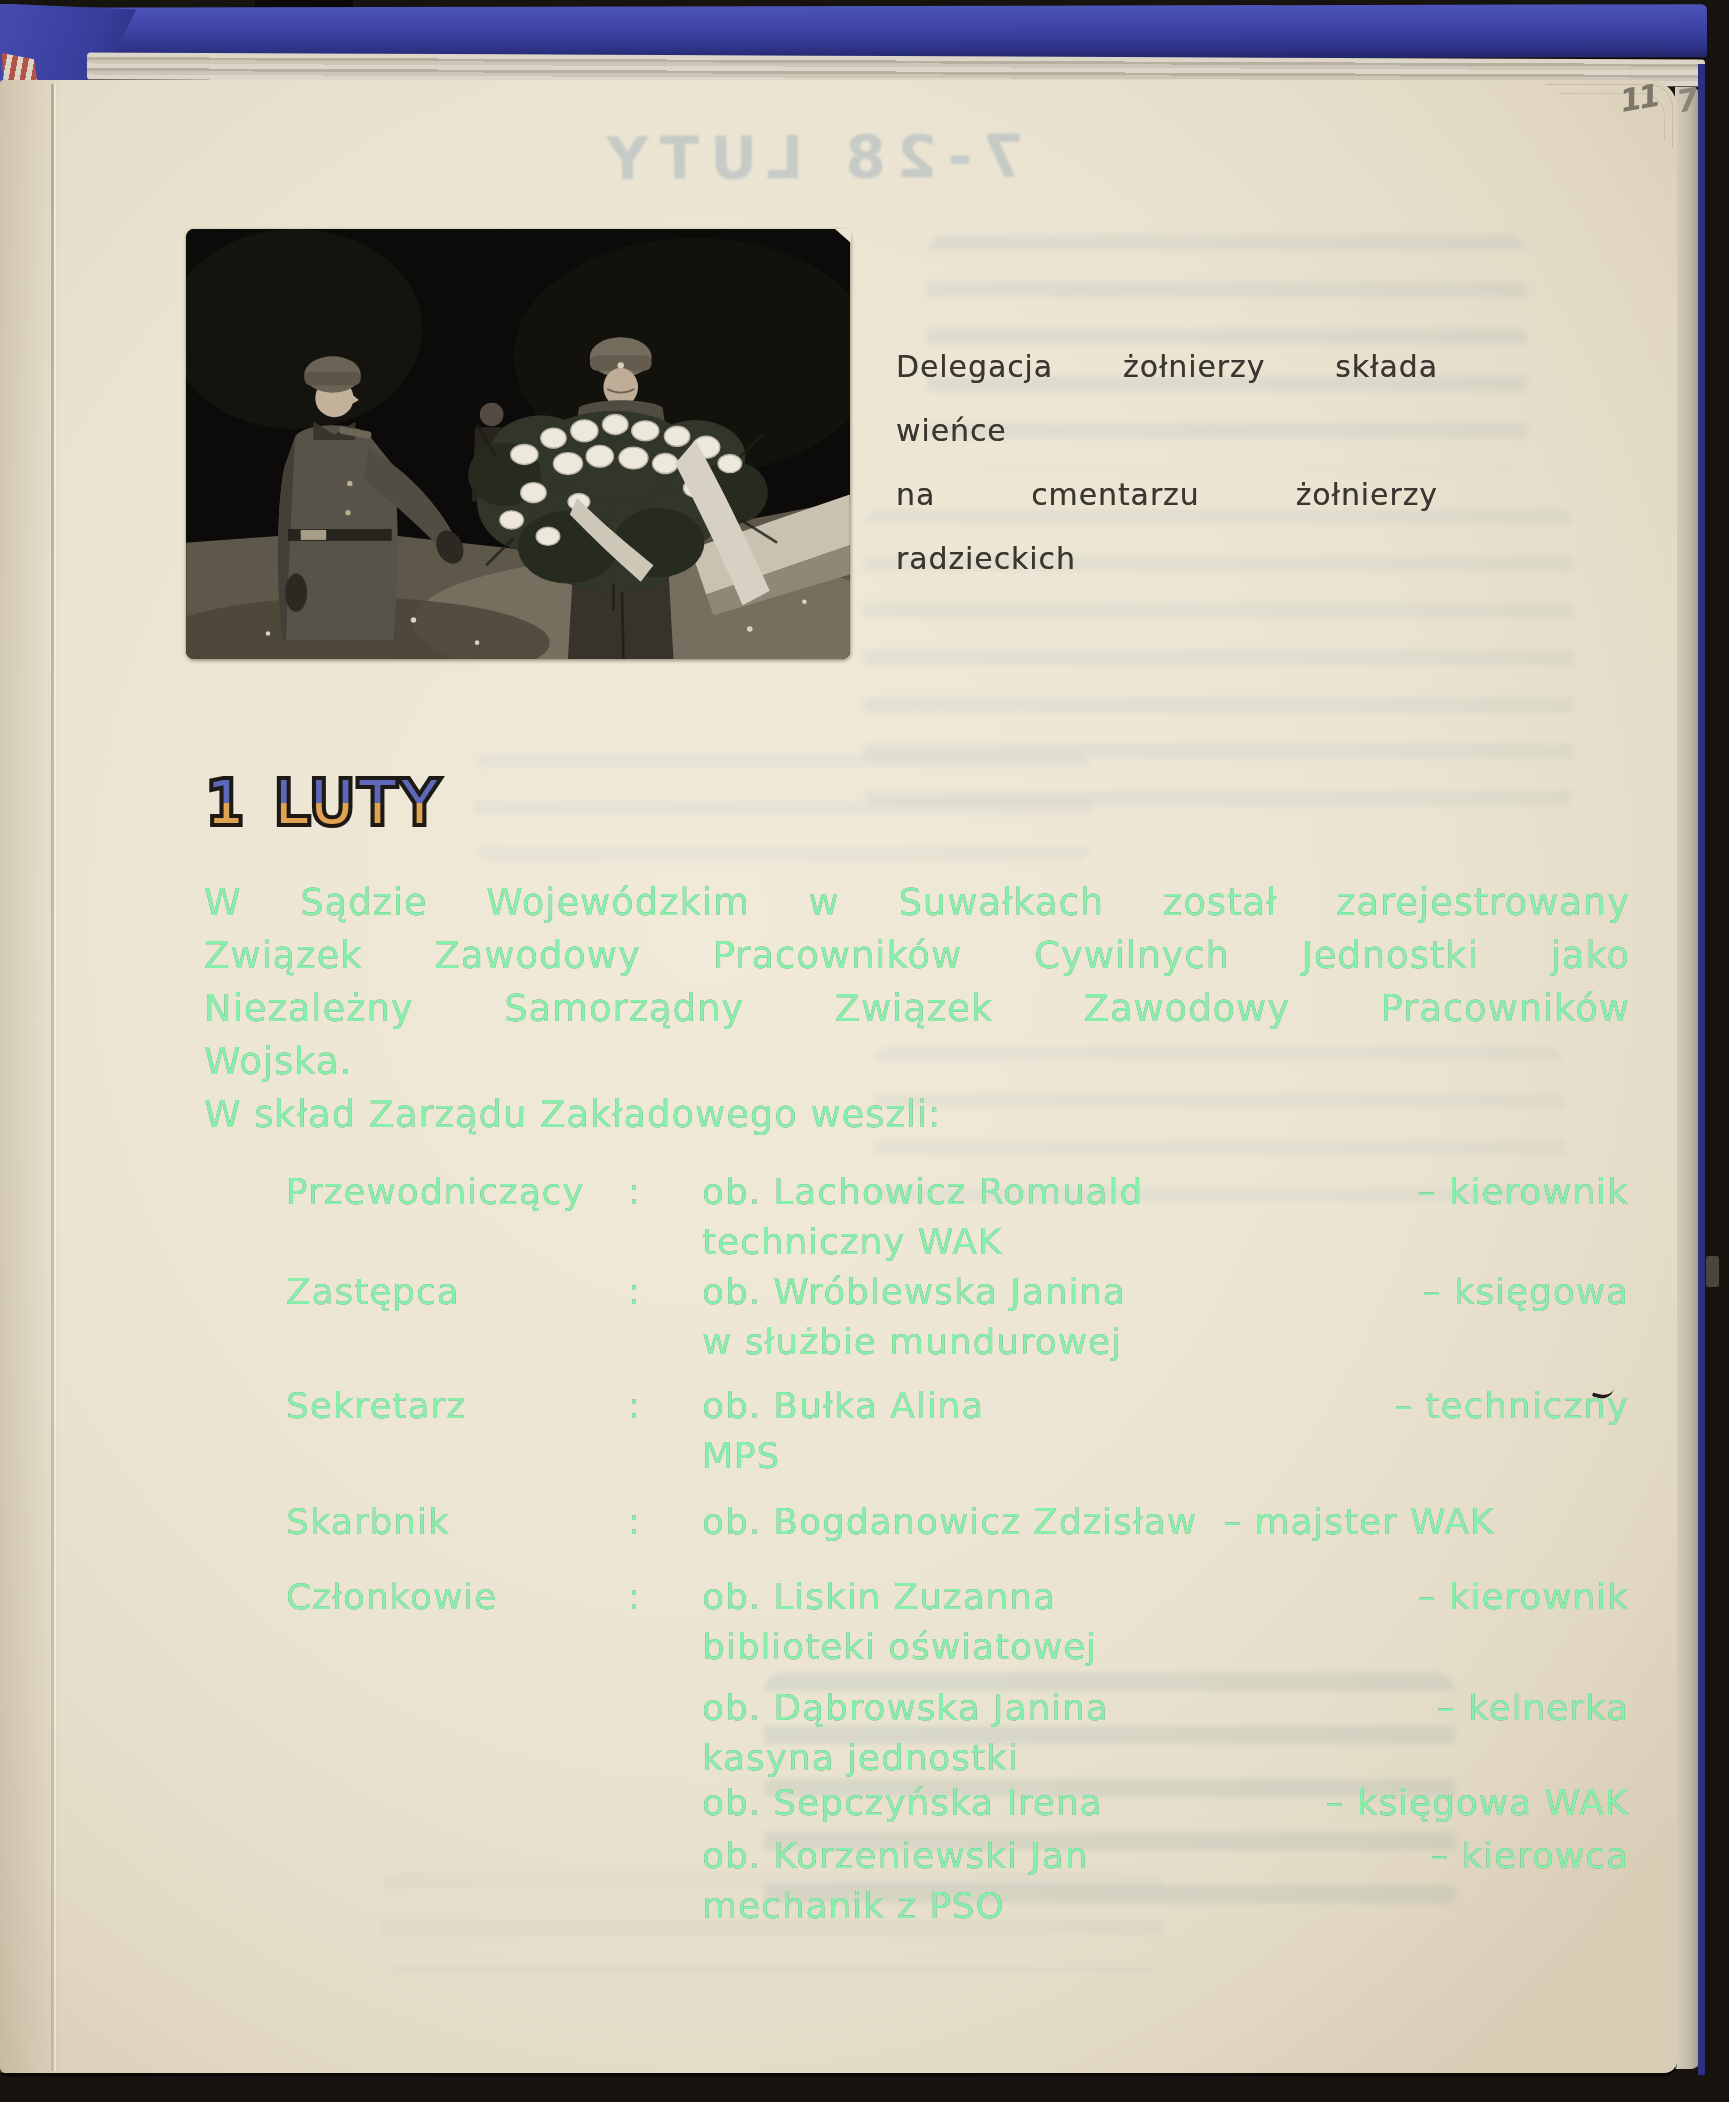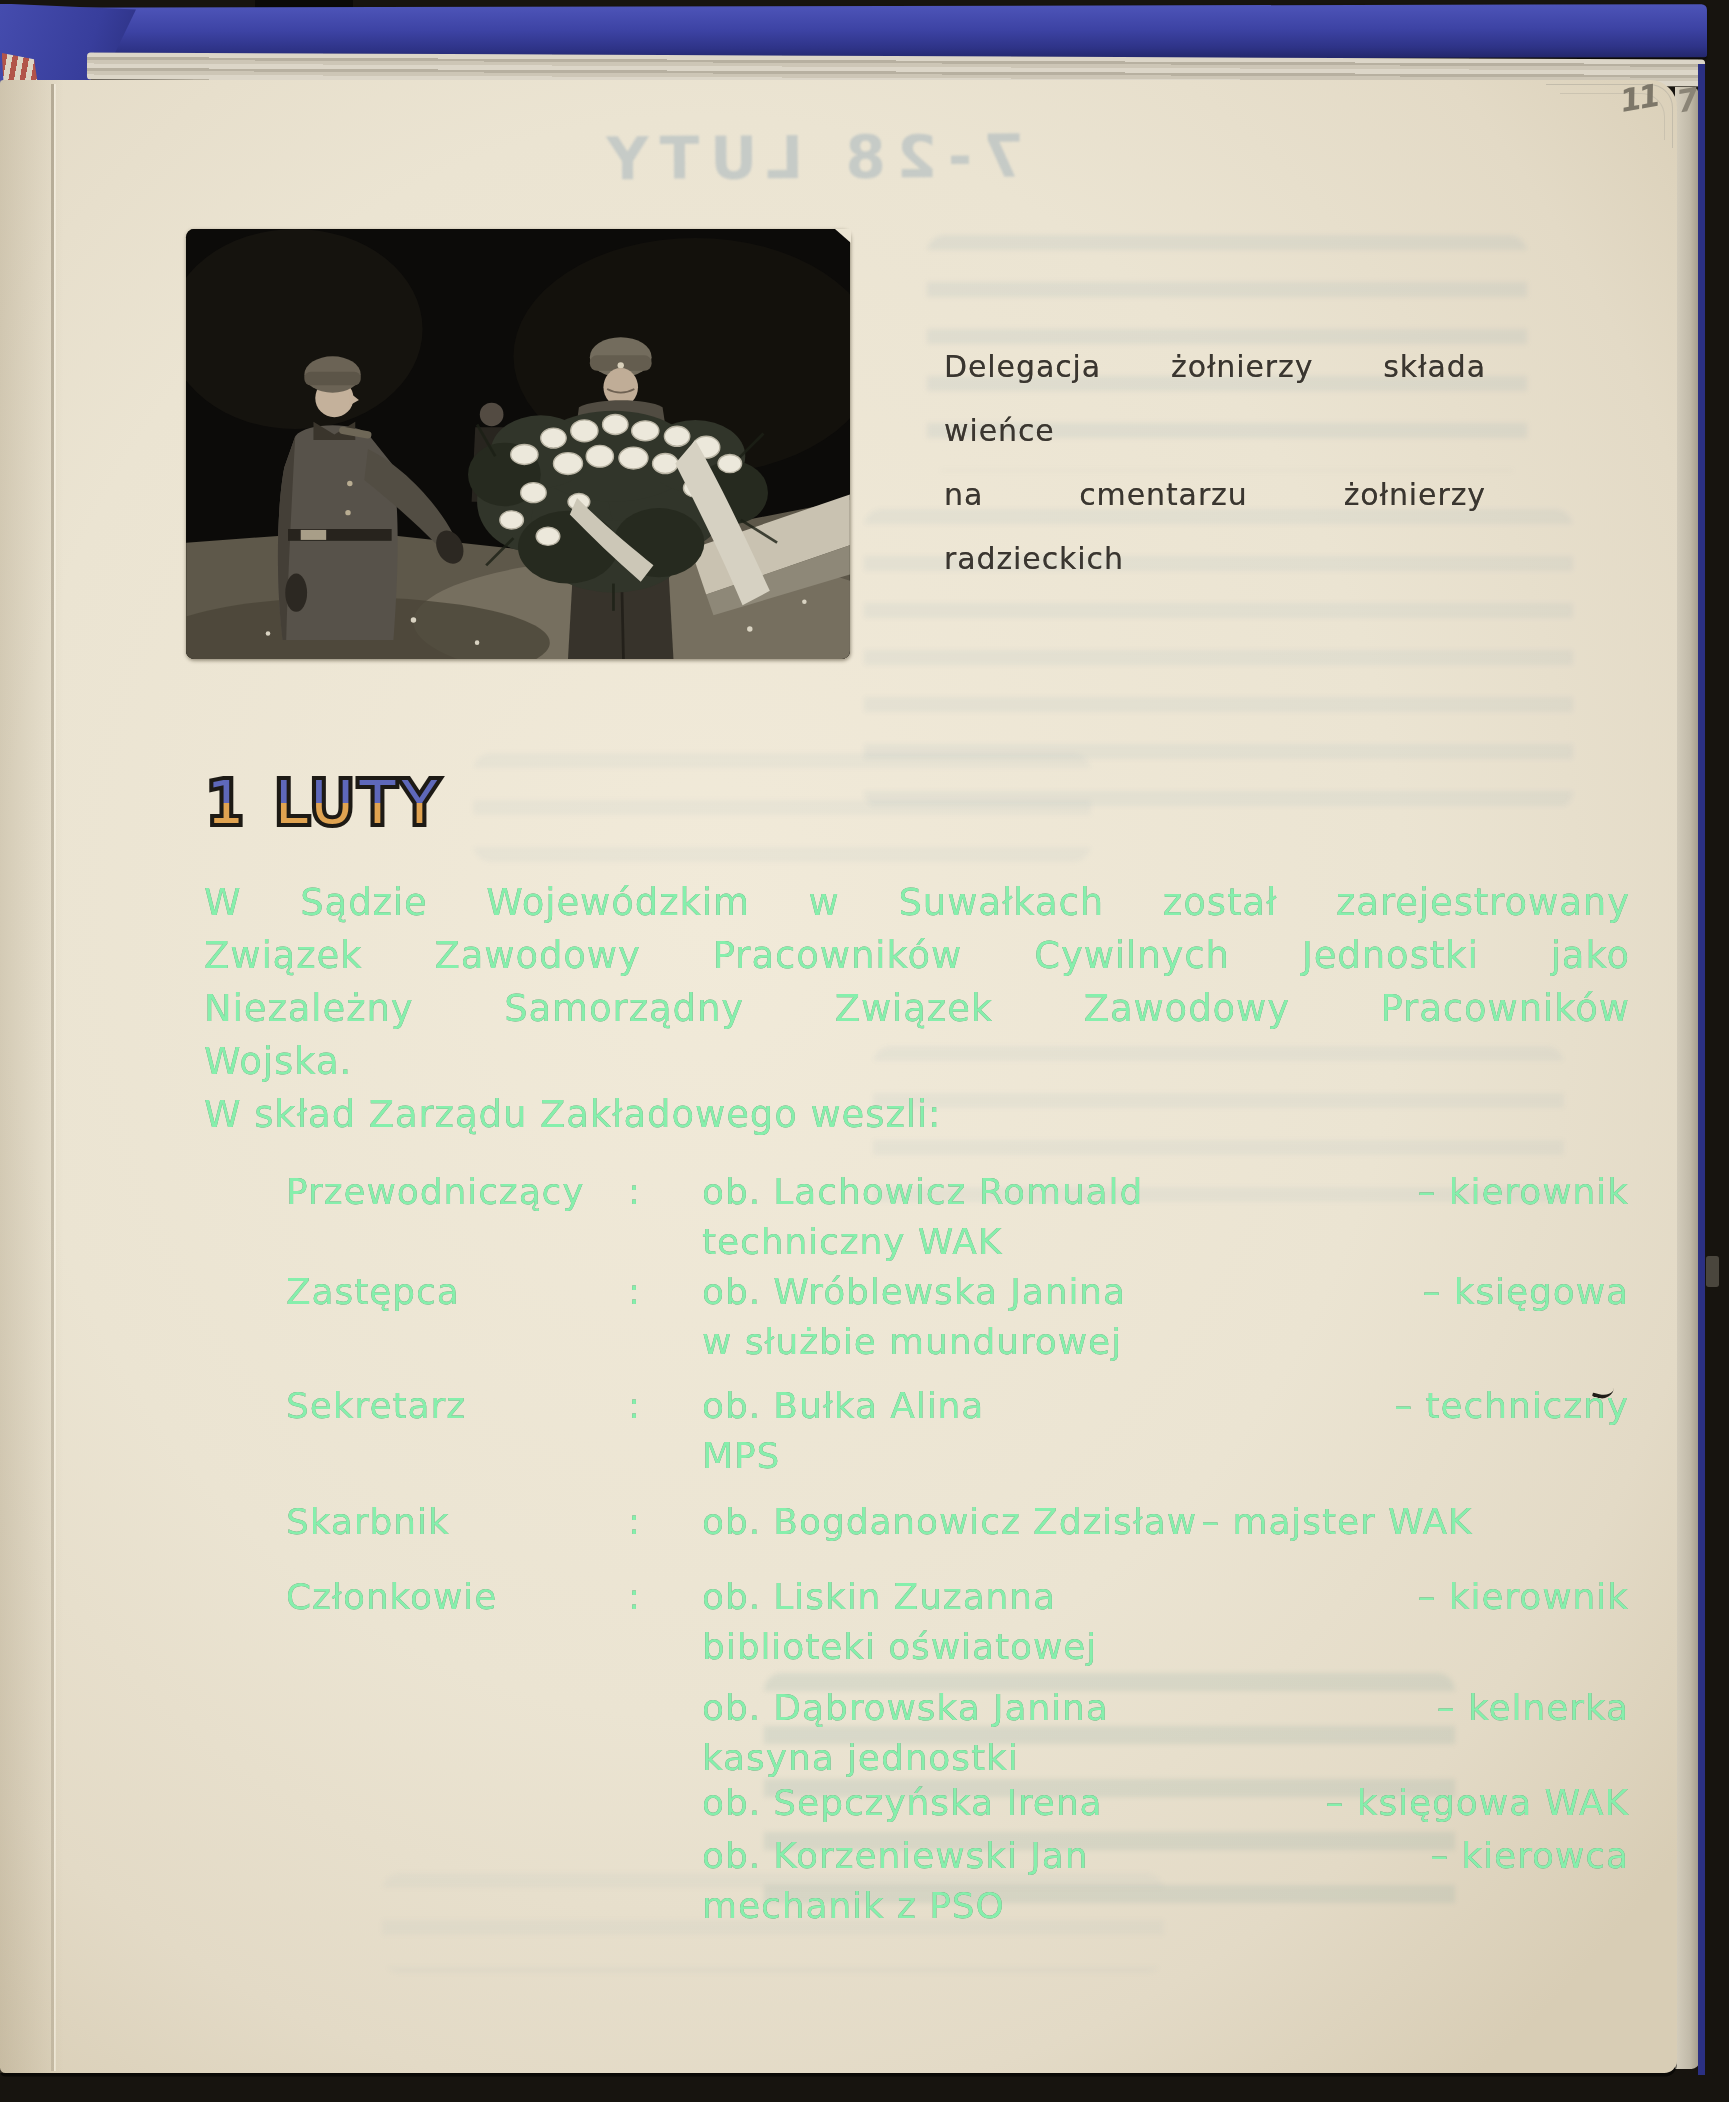--- a/index.html
+++ b/index.html
@@ -53,37 +53,37 @@
   .photo-chip { position:absolute; left:835px; top:229px; width:0; height:0;
     border-top:14.5px solid #ece5d3; border-left:16.4px solid transparent; }
 
   
   .pencil { position:absolute; color:#7d7769; font-size:31px; font-style:italic; font-weight:bold; transform:rotate(-10deg); }
   .num11 { left:1620px; top:80px; letter-spacing:-2.7px; }
   .num7 { left:1677px; top:82px; color:#8a8476; }
 
   
   .hw { color:#86efac; text-shadow:0 0 0.5px rgba(45,40,32,.65); letter-spacing:0.9px; }
-  .caption { position:absolute; left:896px; top:335px; width:542px; font-size:30px; line-height:64px; color:#3a3630;margin-left:48px; }
+  .caption { position:absolute; left:896px; top:335px; width:542px; font-size:30px; line-height:64px; color:#3a3630; }
   .caption .line { text-align:justify; text-align-last:justify; }
 
   .heading-wrap { position:absolute; left:207px; top:769px; width:364px; height:82px; }
   .heading-layer { position:absolute; left:0; top:0; font-size:58px; font-weight:normal; letter-spacing:6.4px; white-space:nowrap; }
   .heading-back { color:#1d1a15; -webkit-text-stroke:8.2px #1d1a15; }
   .heading-front { background:linear-gradient(#5e68ba 0 50%, #e0a351 50% 100%);
     -webkit-background-clip:text; background-clip:text; color:transparent; }
 
   .para { position:absolute; left:204px; top:876px; width:1426px; font-size:37px; line-height:53px; }
   .para .jl { text-align:justify; text-align-last:justify; }
 
   .board-row { position:absolute; left:204px; width:1426px; font-size:36px; line-height:51px; }
   .role-col { position:absolute; left:82px; top:0; width:345px; }
   .colon-col { position:absolute; left:424px; top:0; }
   .value-col { position:absolute; left:498px; top:0; width:927px; display:flex; justify-content:space-between;text-align:center; }
-  .value-col.tight { justify-content:flex-start; gap:4px; }
+  .value-col.tight { justify-content:flex-start; gap:26px; }
   .cont-col { position:absolute; left:498px; top:50px; width:927px; }
 
   .ink-comma { position:absolute; left:1593px; top:1386px; width:20px; height:12.7px;
     border-bottom:4.5px solid #211e19; border-radius:0 0 14.5px 2.7px; transform:rotate(14deg); }
   .edge-notch { position:absolute; left:1706px; top:1256px; width:12.7px; height:31px; background:#4a463d; border-radius:2.7px; }
 </style>
 </head>
 <body>
 
 <div class="canvas">

